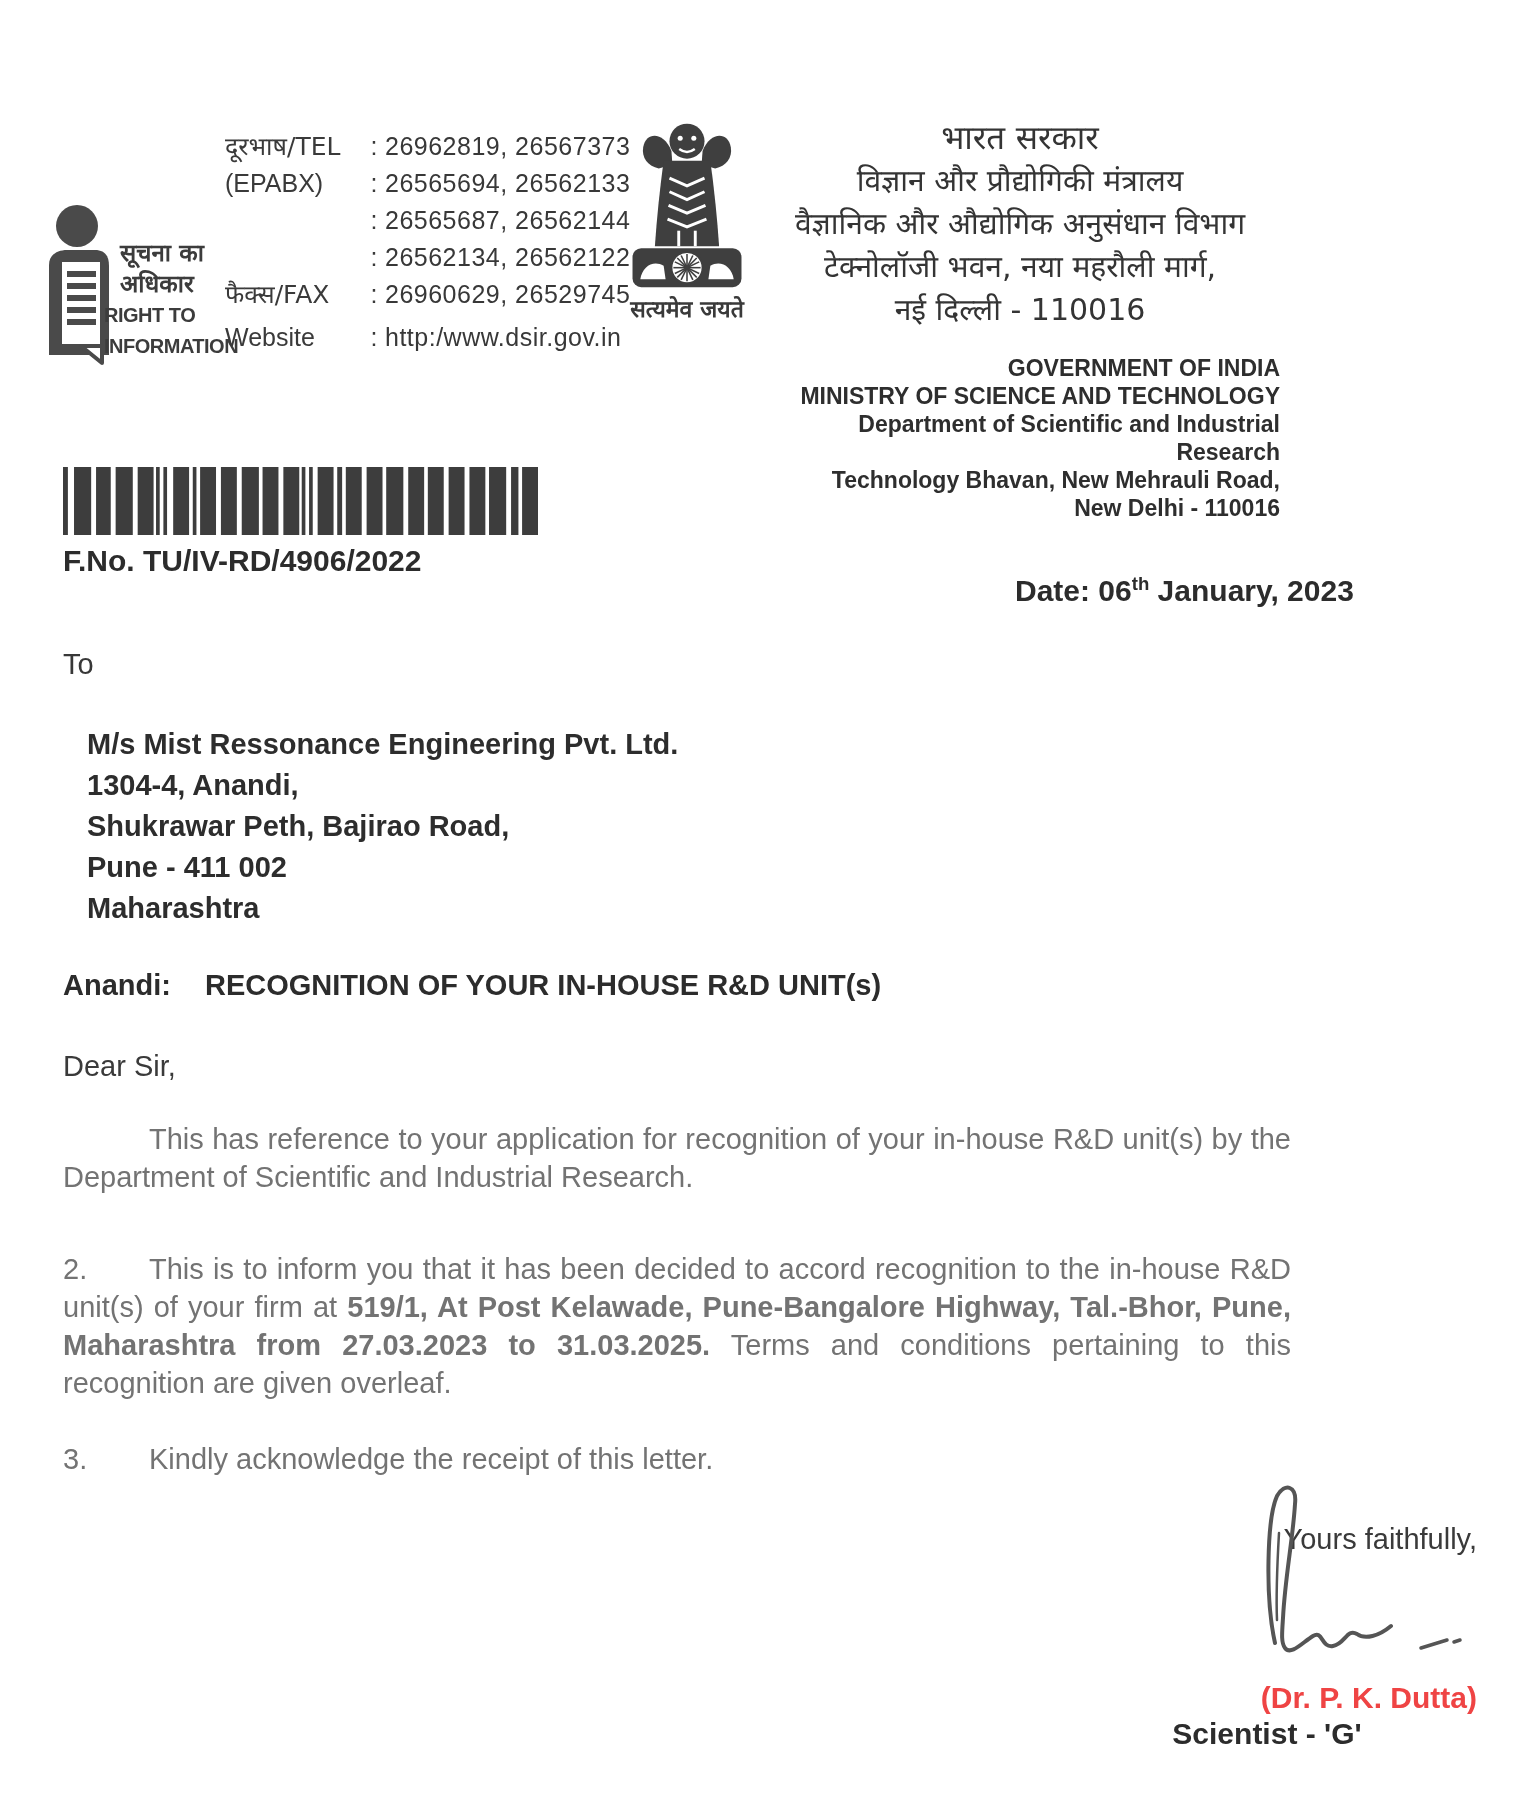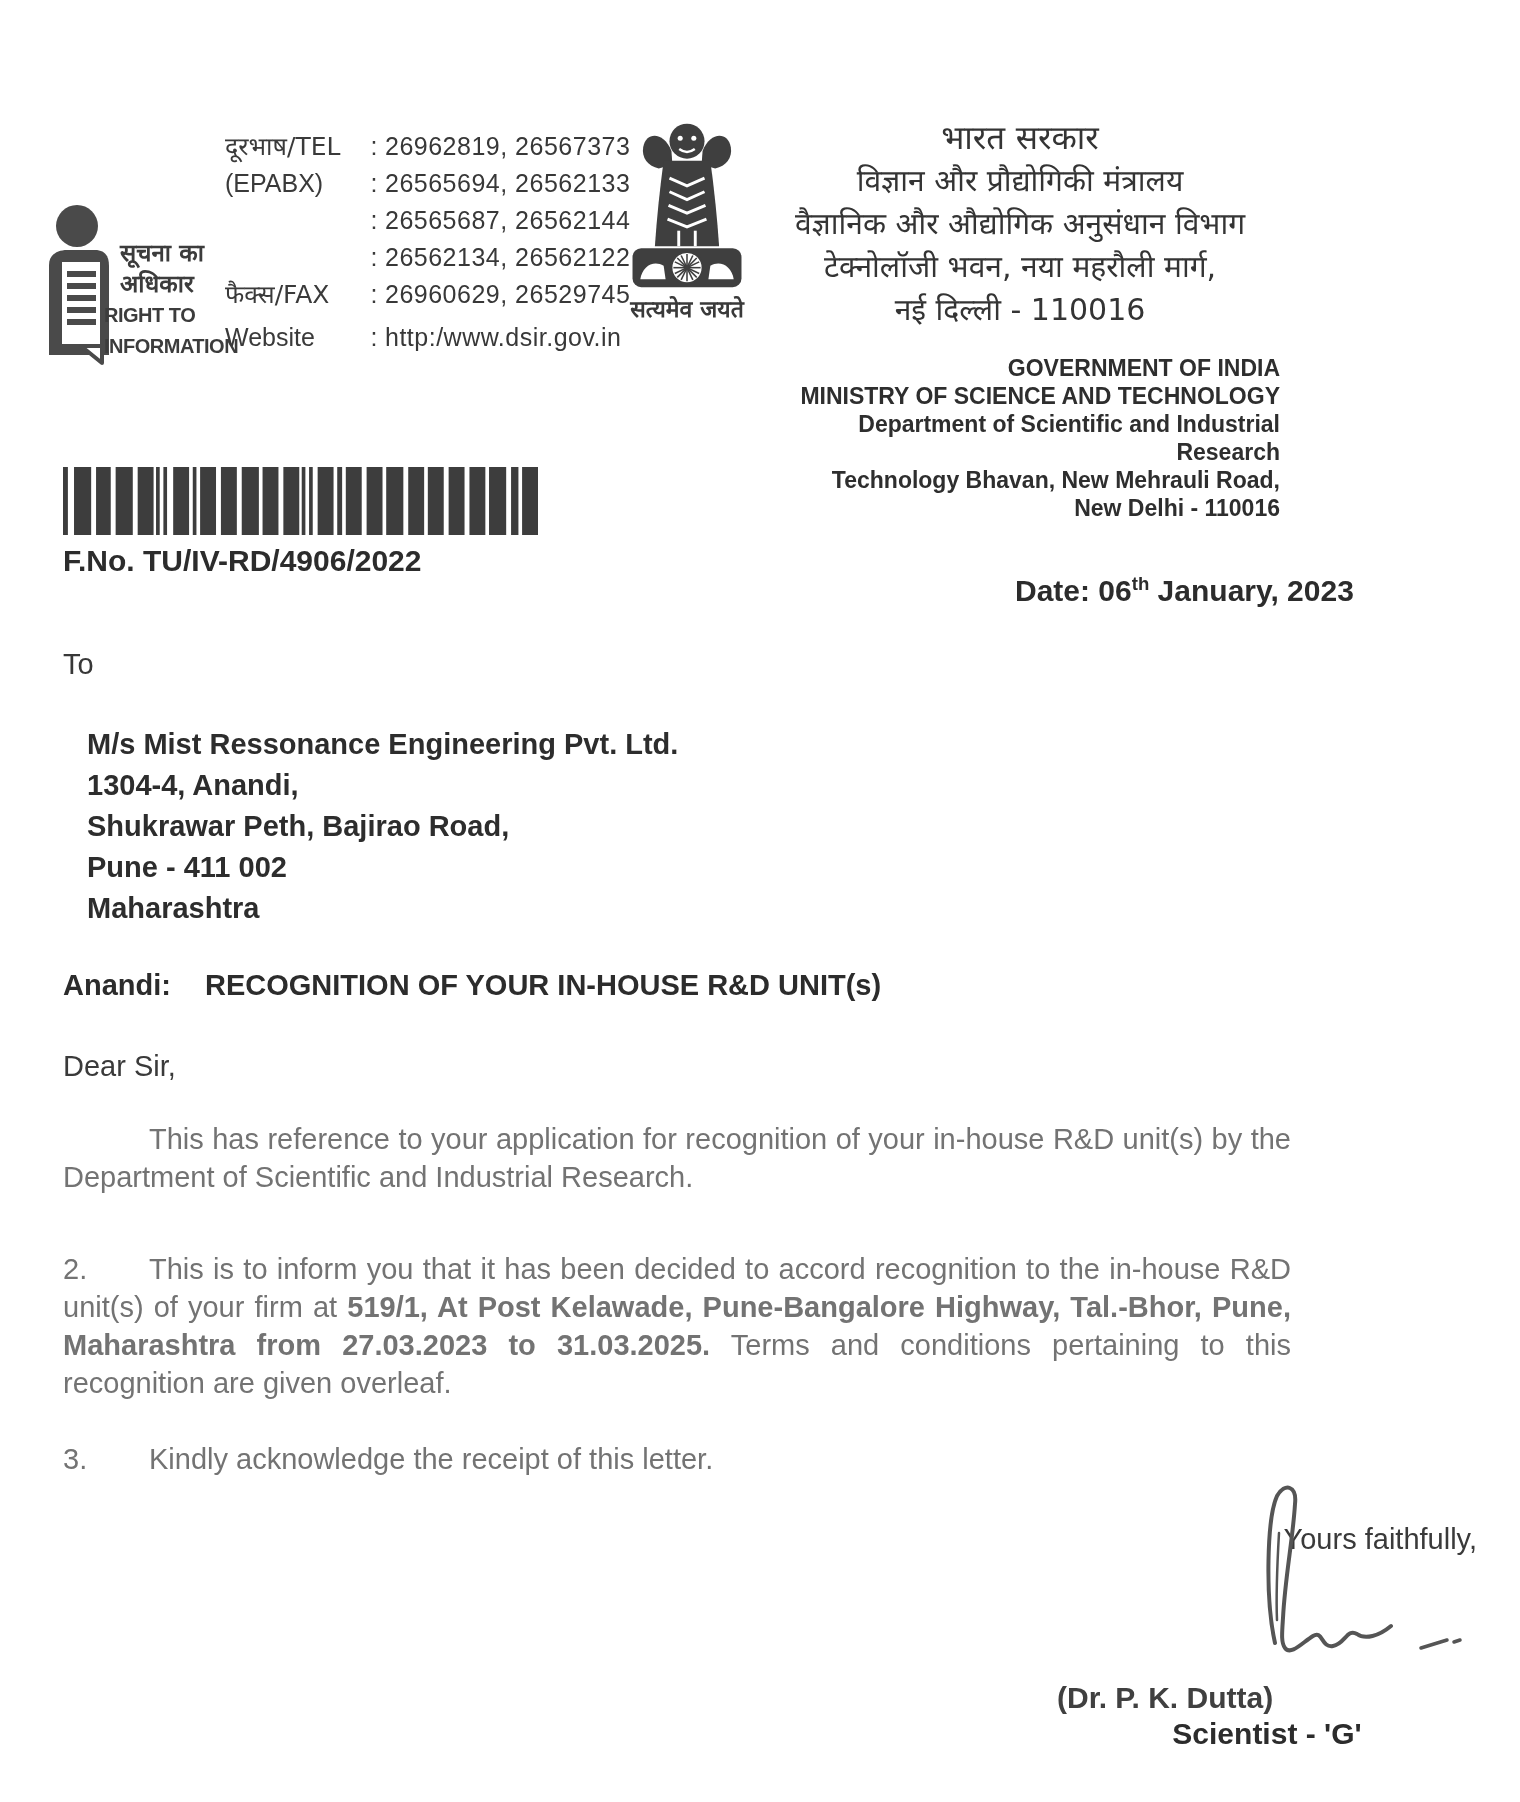--- a/index.html
+++ b/index.html
@@ -42,21 +42,21 @@
   .subject .slbl{display:inline-block;width:142px;}
   .salute{left:63px;top:1050px;font-size:29px;color:#3a3a3a;}
   .para{left:63px;width:1228px;font-size:29px;line-height:38px;color:#737373;text-align:justify;margin:0;}
   .para1{top:1120px;text-indent:86px;}
   .para2{top:1250px;}
   .para3{top:1440px;text-align:left;}
   .pnum{display:inline-block;width:86px;text-indent:0;}
   
   .closing{left:1057px;top:1523px;width:420px;text-align:right;font-size:29px;color:#3a3a3a;}
   .sig-svg{left:1205px;top:1478px;}
-  .sig-name{left:1057px;top:1681px;width:420px;font-size:30px;font-weight:bold;color:#404040;}
+  .sig-name{left:1057px;top:1681px;width:420px;text-align:right;font-size:30px;font-weight:bold;color:#ef4444;}
   .sig-title{left:1057px;top:1717px;width:420px;text-align:center;font-size:30px;font-weight:bold;color:#2c2c2c;}
 </style>
 </head>
 <body>
 
 <div class="page">
 
   <div class="abs" style="left:45px;top:203px;">
     <svg width="70" height="162" viewBox="0 0 70 162">
       <circle cx="32" cy="23" r="21" fill="#4a4a4a"></circle>

